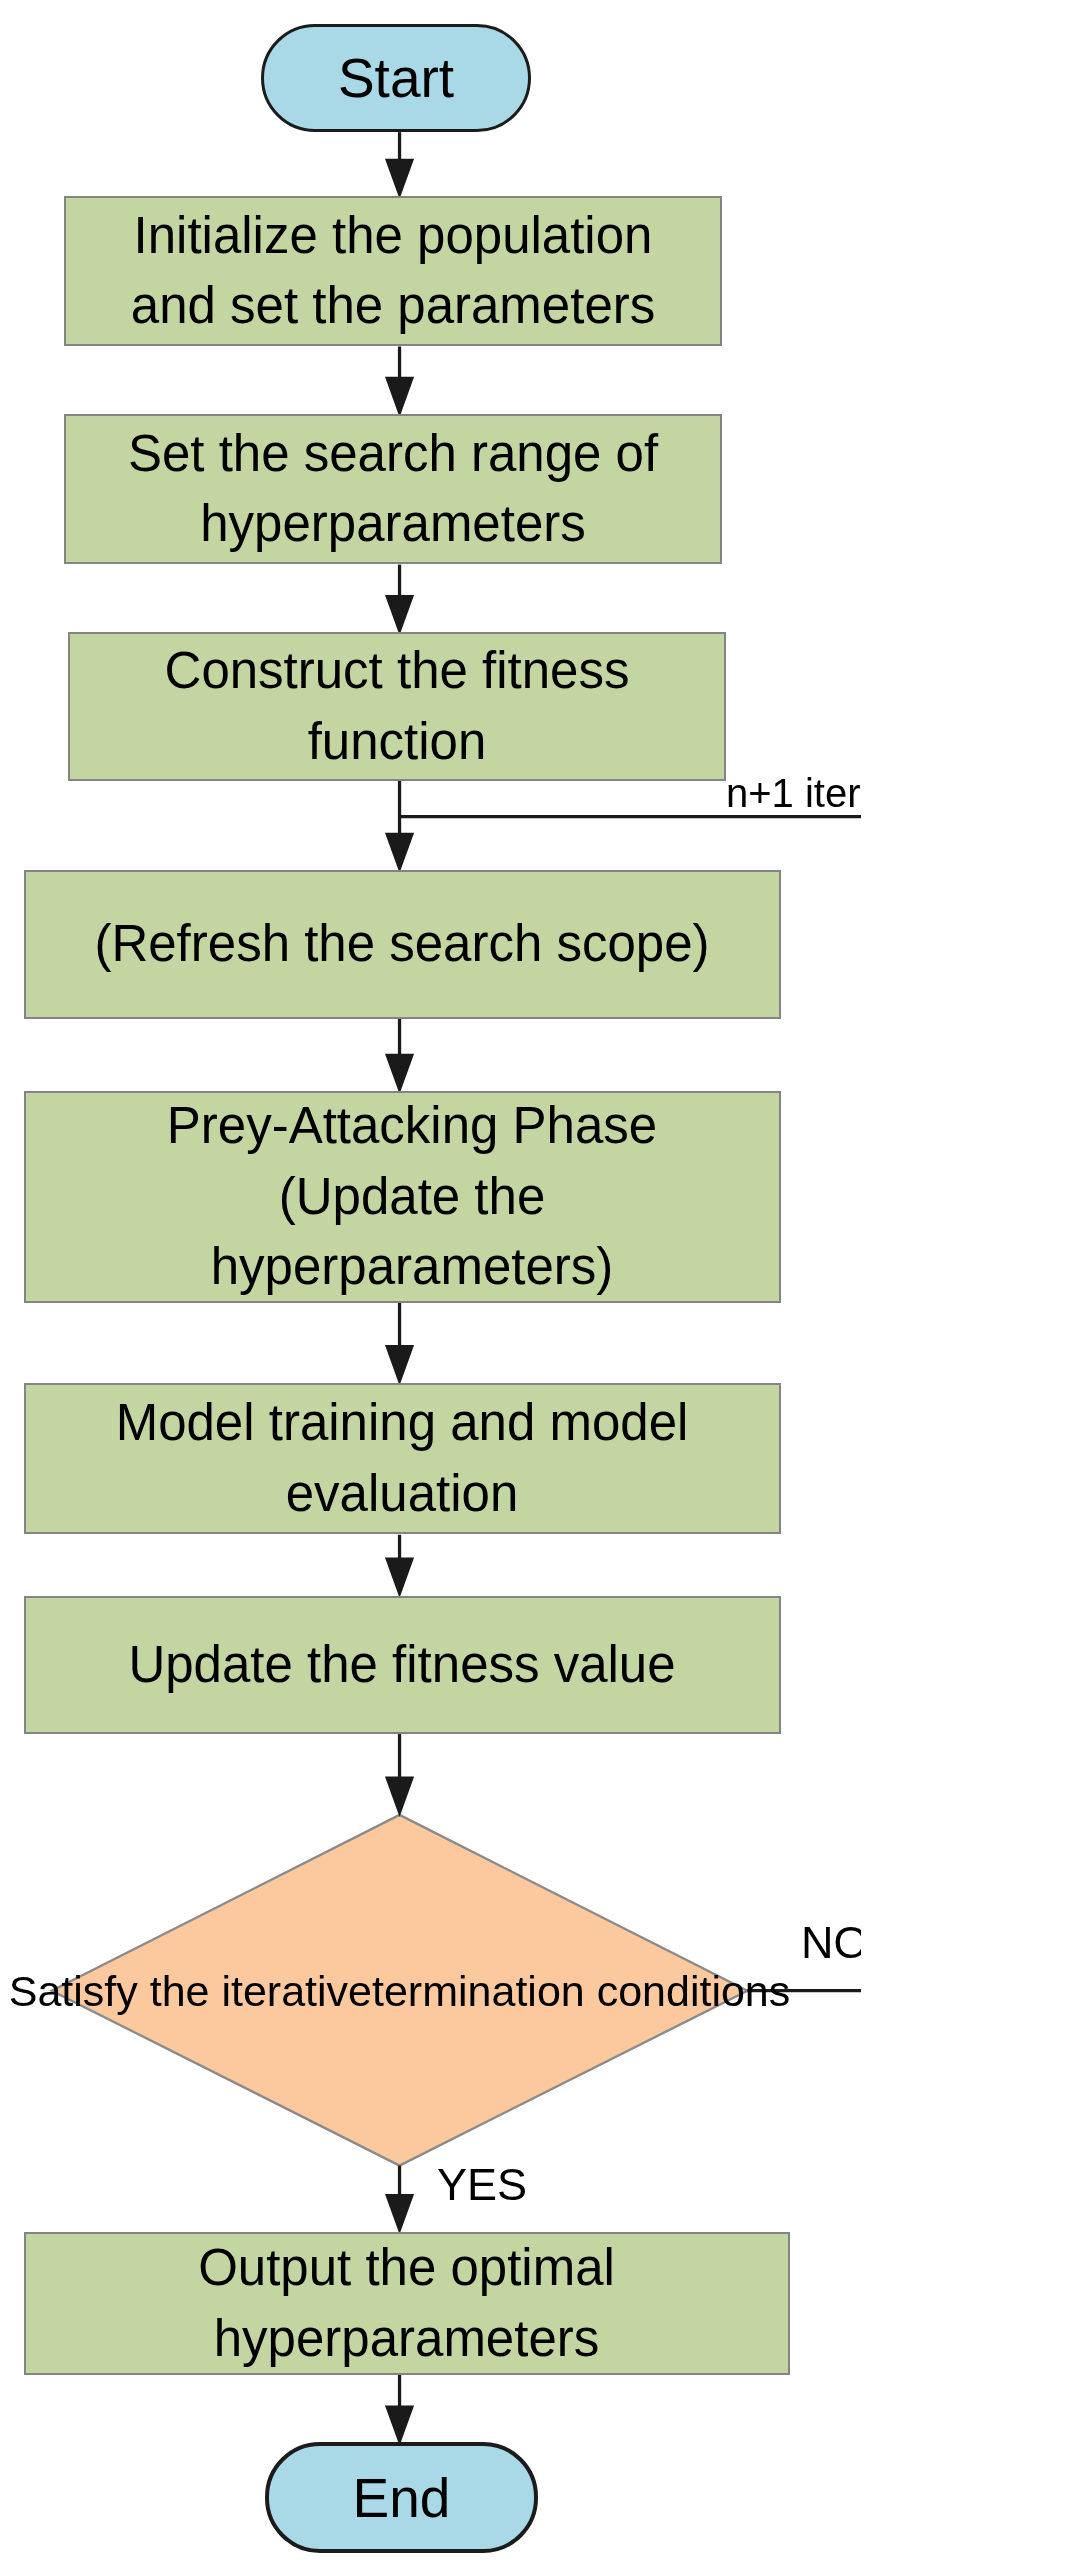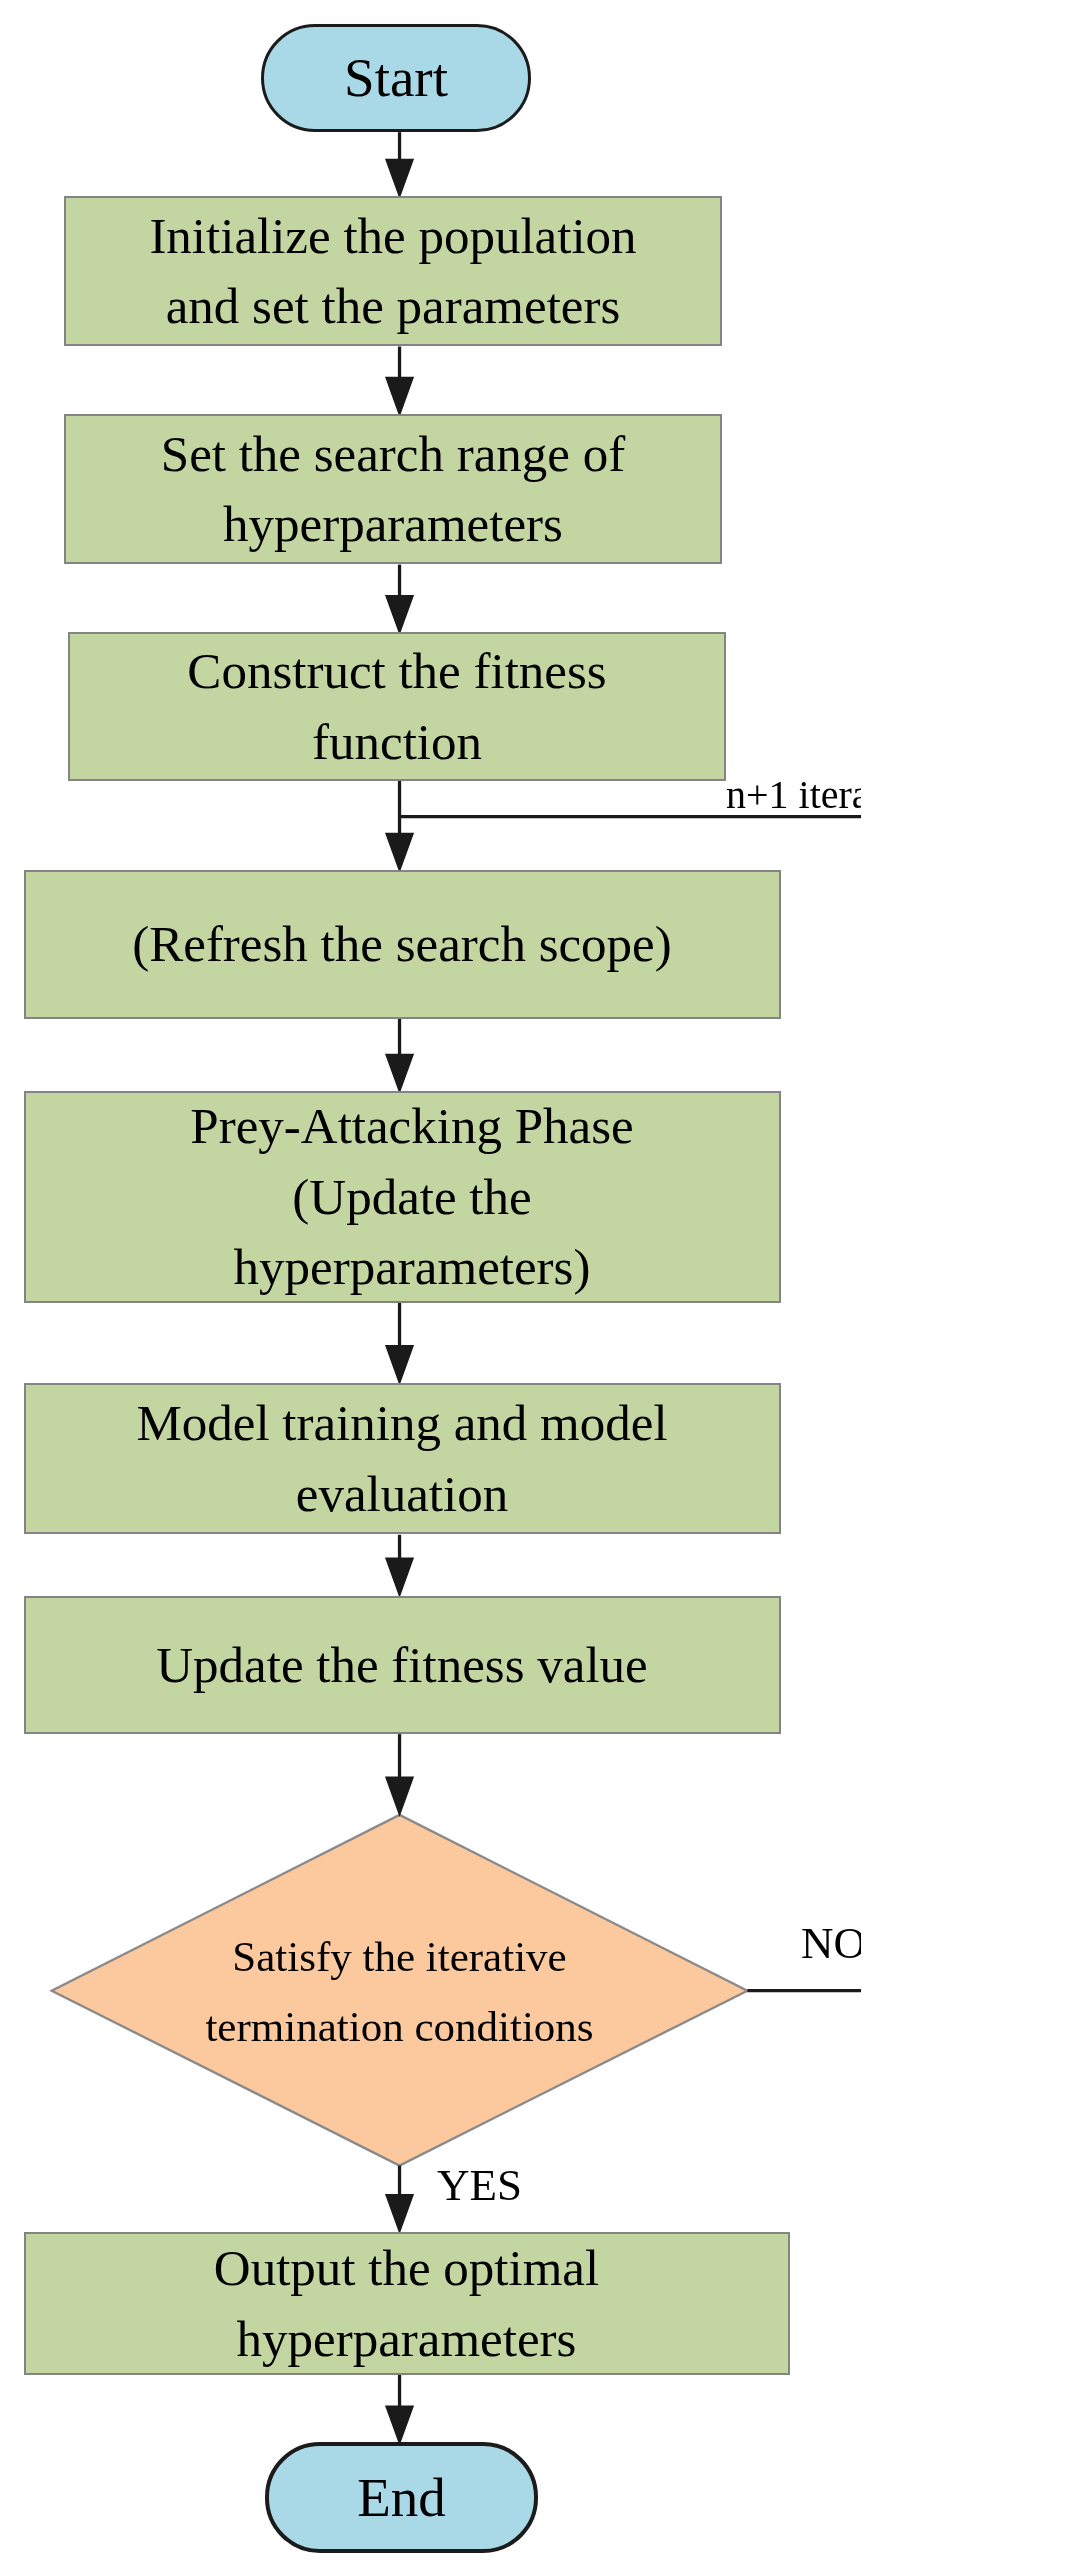--- a/index.html
+++ b/index.html
@@ -11,21 +11,21 @@
     --decision-border: #8a8a8a;
     --line-color: #1a1a1a;
     --text-color: #000000;
   }
   html, body { margin: 0; padding: 0; background: #ffffff; }
   #canvas {
     position: relative;
     width: 861px;
     height: 2576px;
     background: #ffffff;
-    font-family: Liberation Serif, serif;
+    font-family: Liberation Sans, sans-serif;
     color: var(--text-color);
     overflow: hidden;
   }
   #connectors {
     position: absolute;
     left: 0; top: 0;
     width: 1067px; height: 2576px;
   }
   .node {
     position: absolute;
@@ -52,21 +52,21 @@
     position: absolute;
     white-space: nowrap;
   }
   #lbl-loop { left: 726px; top: 771px; font-size: 40px; }
   #lbl-no   { left: 801px; top: 1917px; font-size: 45px; }
   #lbl-yes  { left: 437px; top: 2159px; font-size: 45px; }
   #decision-text {
     position: absolute;
     left: 89px; top: 1917px;
     width: 621px; height: 149px;
-    display: flex; flex-direction: column;
+    display: flex; flex-direction: row;
     align-items: center; justify-content: center;
     font-size: 43px;
     line-height: 1.62;
   }
   
   #node-start  { left: 261px; top: 23.5px;   width: 270px; height: 108px; border-radius: 55px; }
   #node-init   { left: 64px;  top: 196px;  width: 658px; height: 150px; }
   #node-range  { left: 64px;  top: 414px;  width: 658px; height: 150px; }
   #node-fitness{ left: 68px;  top: 632px;  width: 658px; height: 149px; }
   #node-forage { left: 23.5px;  top: 870px;  width: 757px; height: 149px; }

